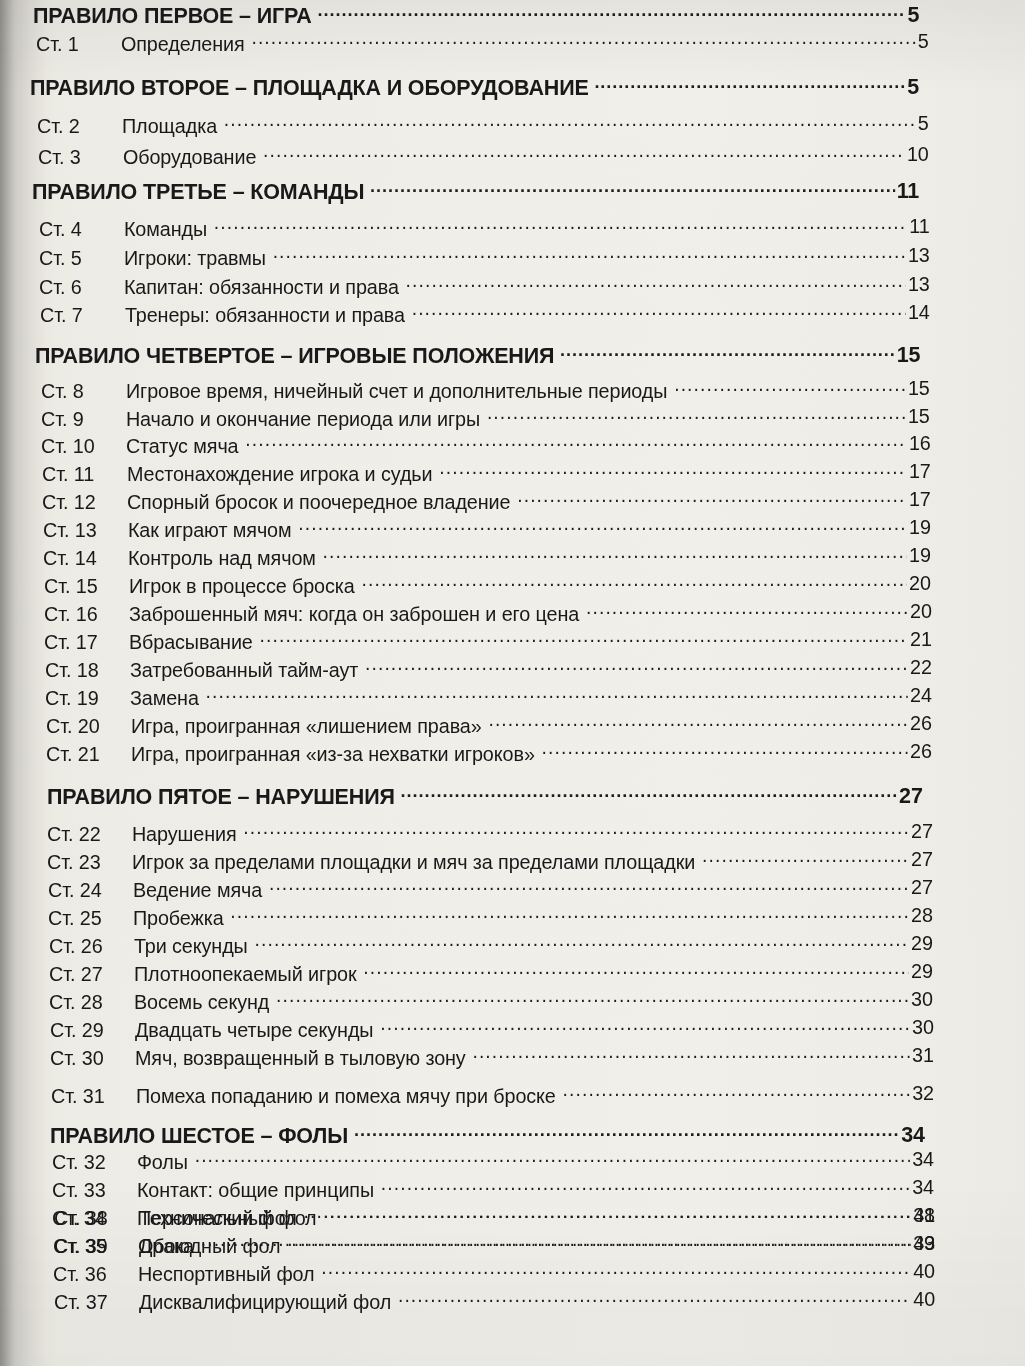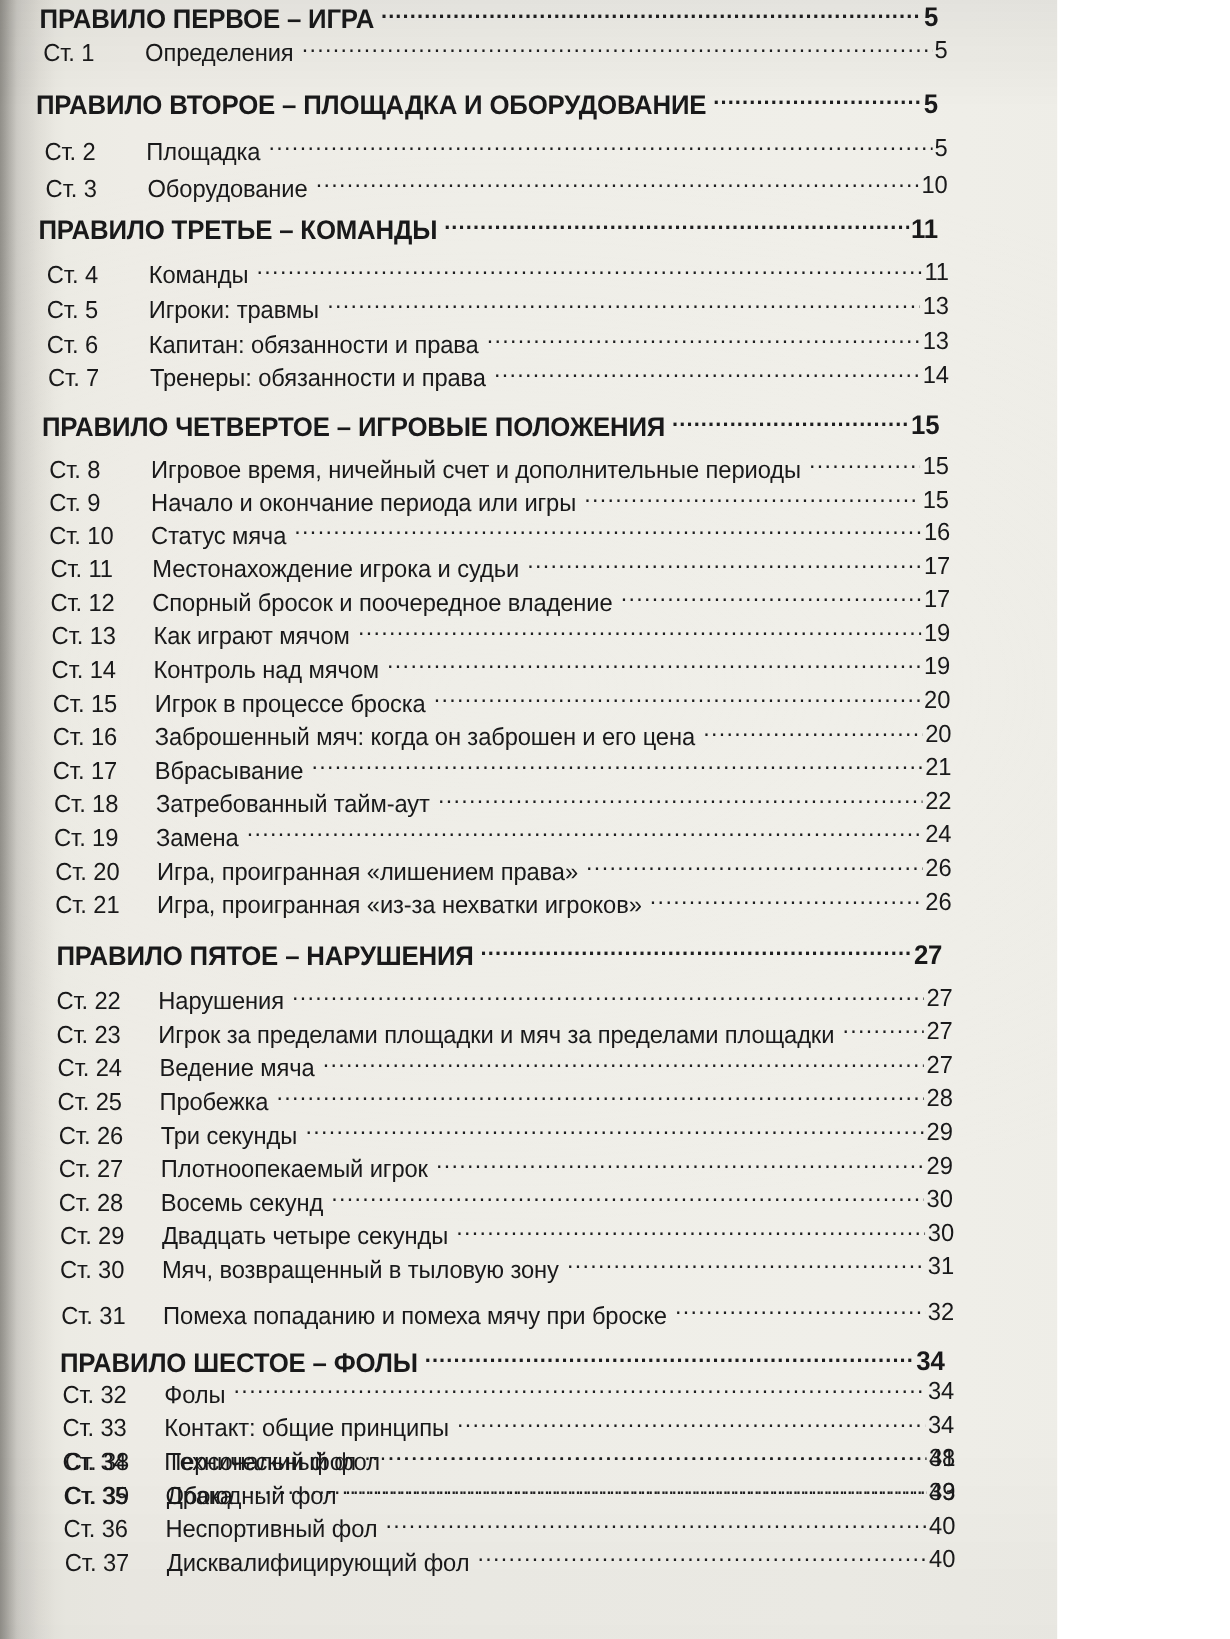--- a/index.html
+++ b/index.html
@@ -4,21 +4,21 @@
 <title>Содержание</title>
 <style>
   html, body {
     margin: 0;
     padding: 0;
     background: #ffffff;
   }
 
   .page {
     position: relative;
-    width: 881px;
+    width: 1025px;
     height: 1366px;
     box-sizing: border-box;
     overflow: hidden;
     background:
       linear-gradient(90deg,
         #b9b7b1 0px,
         #cdcbc5 8px,
         #dcdad4 18px,
         #e6e4dd 32px,
         #ecebe4 55px,

